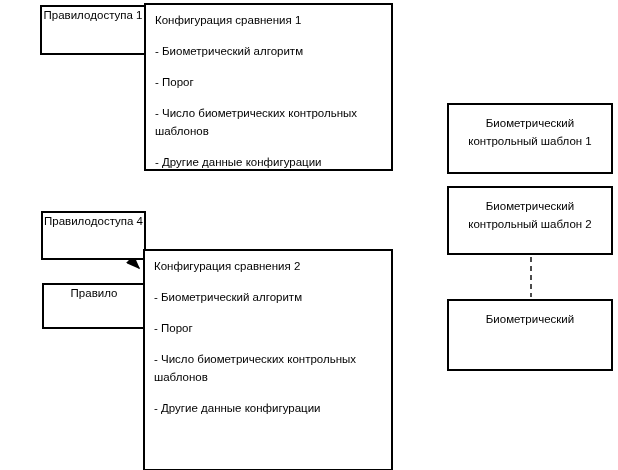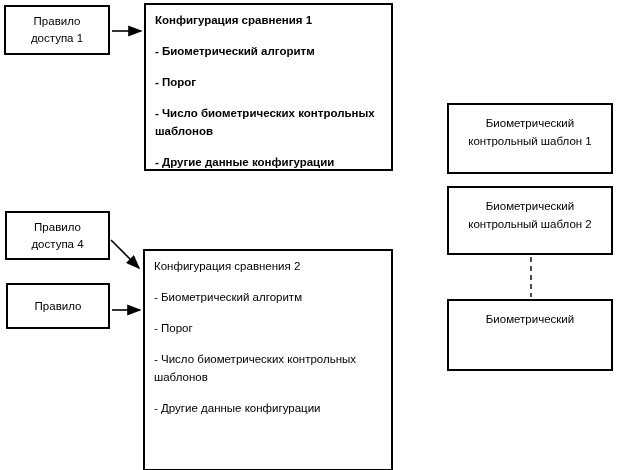--- a/index.html
+++ b/index.html
@@ -14,24 +14,24 @@
     overflow: hidden;
   }
   .box {
     position: absolute;
     box-sizing: border-box;
     border: 2px solid #000000;
     background: #ffffff;
   }
   .rule {
     display: flex;
-    flex-direction: column;
     justify-content: center;
     text-align: center;
     line-height: 17px;
+    margin-left: 36px;
   }
   .cfg {
     padding: 6px 9px;
     line-height: 18px;
   }
   .cfg-item { margin-top: 13px; }
   .tpl {
     text-align: center;
     padding-top: 9px;
     line-height: 18px;
@@ -68,21 +68,21 @@
 
   <div class="box rule" style="left:5px; top:211px; width:105px; height:49px;">
     <div>Правило</div>
     <div>доступа 4</div>
   </div>
 
   <div class="box rule" style="left:6px; top:283px; width:104px; height:46px;">
     <div>Правило</div>
   </div>
 
-  <div class="box cfg" style="left:144px; top:3px; width:249px; height:168px;font-weight:bold;">
+  <div class="box cfg" style="left:144px; top:3px; width:249px; height:168px;">
     <div>Конфигурация сравнения 1</div>
     <div class="cfg-item">- Биометрический алгоритм</div>
     <div class="cfg-item">- Порог</div>
     <div class="cfg-item">- Число биометрических контрольных шаблонов</div>
     <div class="cfg-item">- Другие данные конфигурации</div>
   </div>
 
   <div class="box cfg" style="left:143px; top:249px; width:250px; height:222px;">
     <div>Конфигурация сравнения 2</div>
     <div class="cfg-item">- Биометрический алгоритм</div>

